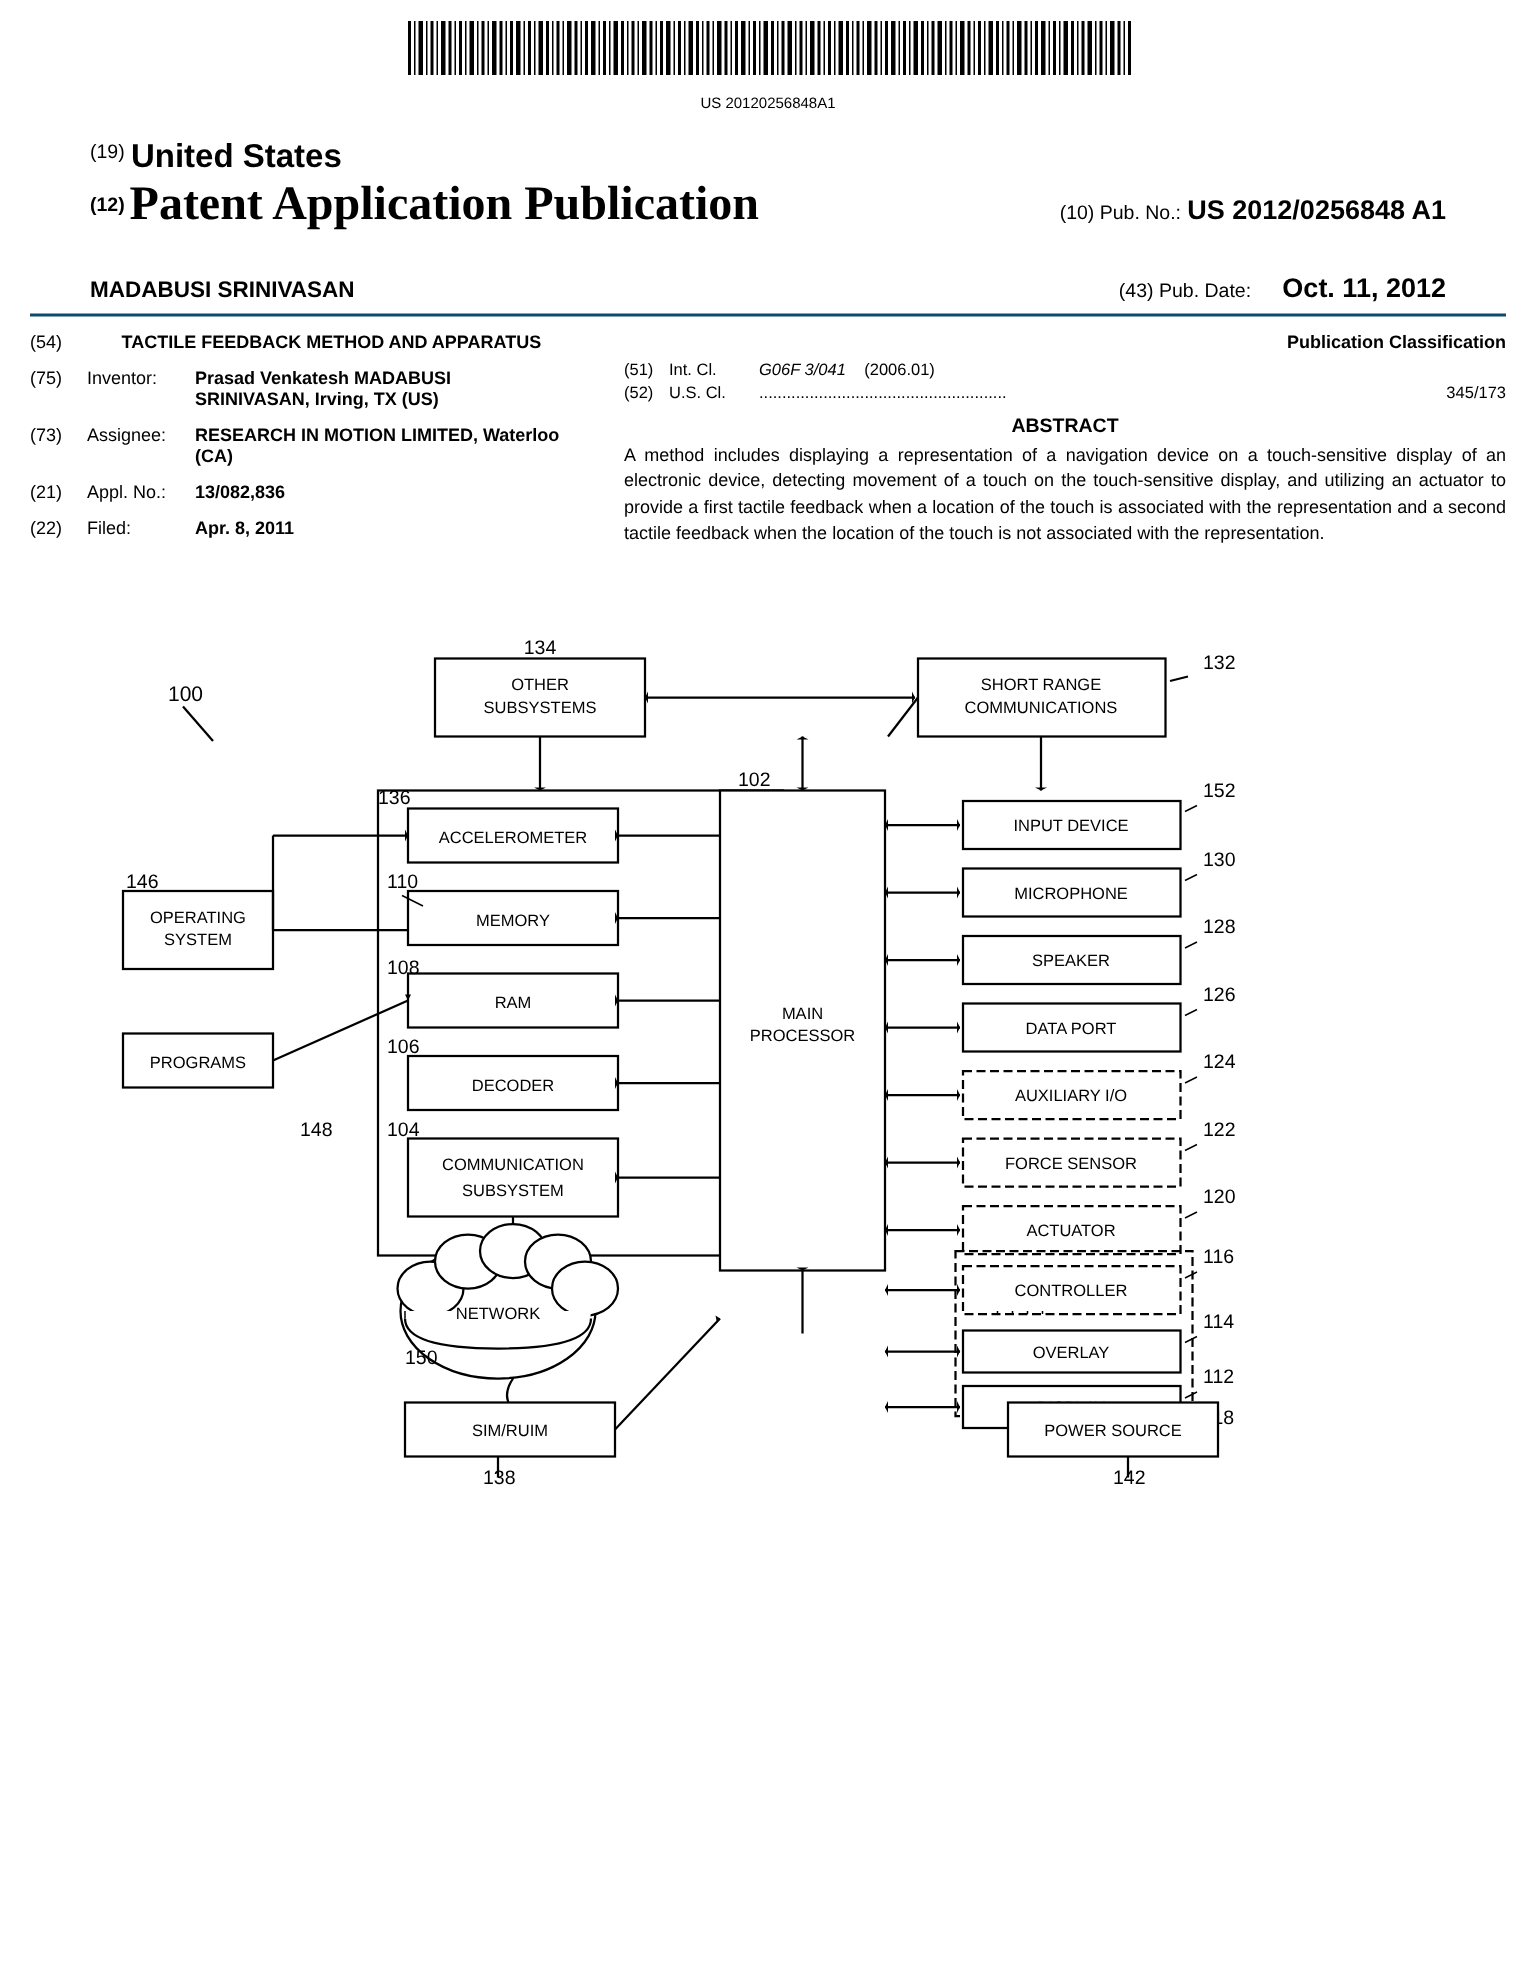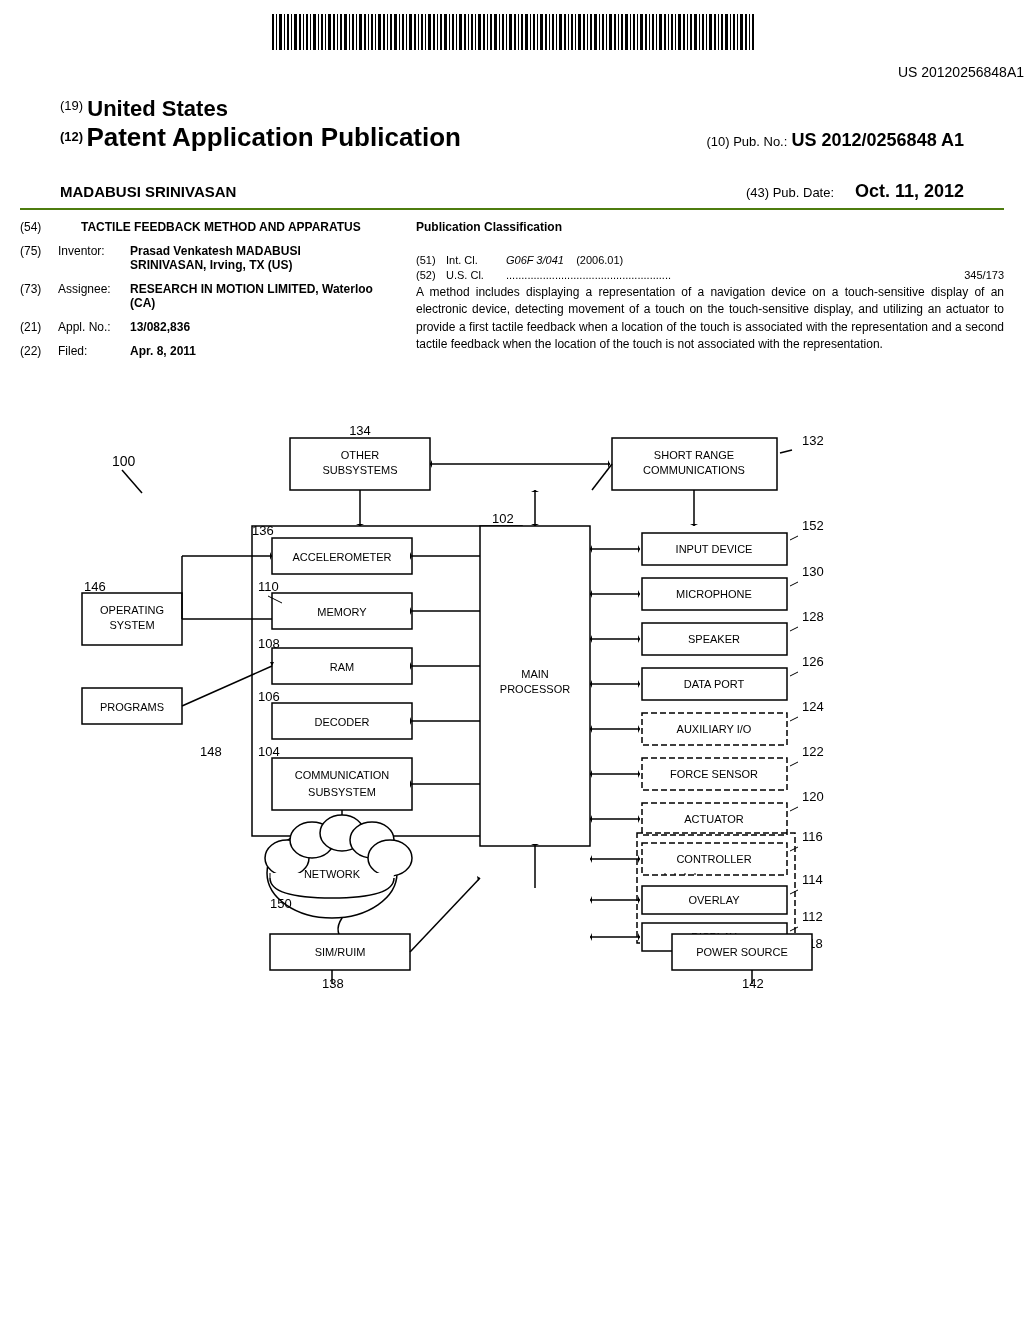--- a/index.html
+++ b/index.html
@@ -22,30 +22,30 @@
     
     .barcode-area {
       text-align: center;
       padding: 12px 0 4px 0;
       border-bottom: none;
     }
     .barcode-svg {
       display: inline-block;
     }
     .pub-number {
-      font-size: 14px;
-      text-align: right;
+      font-size: 10px;
+      text-align: center;
       margin-bottom: 4px;
       font-family: Arial, sans-serif;
     }
 
     
     .title-block {
       padding: 8px 40px 0 40px;
-      border-bottom: 2px solid #4d7c0f;
+      border-bottom: 2px solid #0c4a6e;
       margin: 0 20px;
       padding-bottom: 6px;
     }
     .country-line {
       font-size: 15px;
       font-family: Arial, sans-serif;
     }
     .country-label {
       font-size: 13px;
       vertical-align: super;
@@ -55,23 +55,23 @@
       font-size: 22px;
       font-weight: bold;
       font-family: Arial, sans-serif;
     }
     .patent-app-line {
       display: flex;
       align-items: baseline;
       justify-content: space-between;
     }
     .patent-app-left {
-      font-size: 26px;
+      font-size: 32px;
       font-weight: bold;
-      font-family: Liberation Sans, sans-serif;
+      font-family: Liberation Serif, serif;
     }
     .patent-label {
       font-size: 13px;
       vertical-align: super;
       font-family: Arial, sans-serif;
       font-weight: bold;
     }
     .patent-app-right {
       font-size: 15px;
       font-family: Arial, sans-serif;
@@ -134,25 +134,25 @@
     .field-value.bold { font-weight: bold; }
     .field-title {
       font-weight: bold;
       font-size: 12px;
       text-transform: uppercase;
       margin-left: 23px;
     }
 
     
     .pub-class-title {
-      text-align: left;
+      text-align: right;
       font-weight: bold;
       font-size: 12px;
       font-family: Arial, sans-serif;
-      margin-bottom: 20px;
+      margin-bottom: 6px;
     }
     .class-row {
       display: flex;
       font-size: 11px;
       font-family: Arial, sans-serif;
       margin-bottom: 3px;
       align-items: flex-end;
     }
     .class-num { width: 30px; }
     .class-label { width: 60px; }
@@ -396,20 +396,21 @@
         </span>
       </div>
 
       <div class="class-row">
         <span class="class-num">(52)</span>
         <span class="class-label">U.S. Cl.</span>
         <span style="flex:1;">......................................................</span>
         <span>345/173</span>
       </div>
 
+      <div class="abstract-title">ABSTRACT</div>
       <div class="abstract-text">A method includes displaying a representation of a navigation device on a touch-sensitive display of an electronic device, detecting movement of a touch on the touch-sensitive display, and utilizing an actuator to provide a first tactile feedback when a location of the touch is associated with the representation and a second tactile feedback when the location of the touch is not associated with the representation.</div>
     </div>
   </div>
 
   <div class="diagram-area">
     <svg class="diagram-svg" width="980" height="620" viewBox="0 0 980 620">
 
       <text x="90" y="88" font-family="Arial" font-size="14">100</text>
       <line x1="100" y1="92" x2="120" y2="115" stroke="black" stroke-width="1.5"></line>
 

